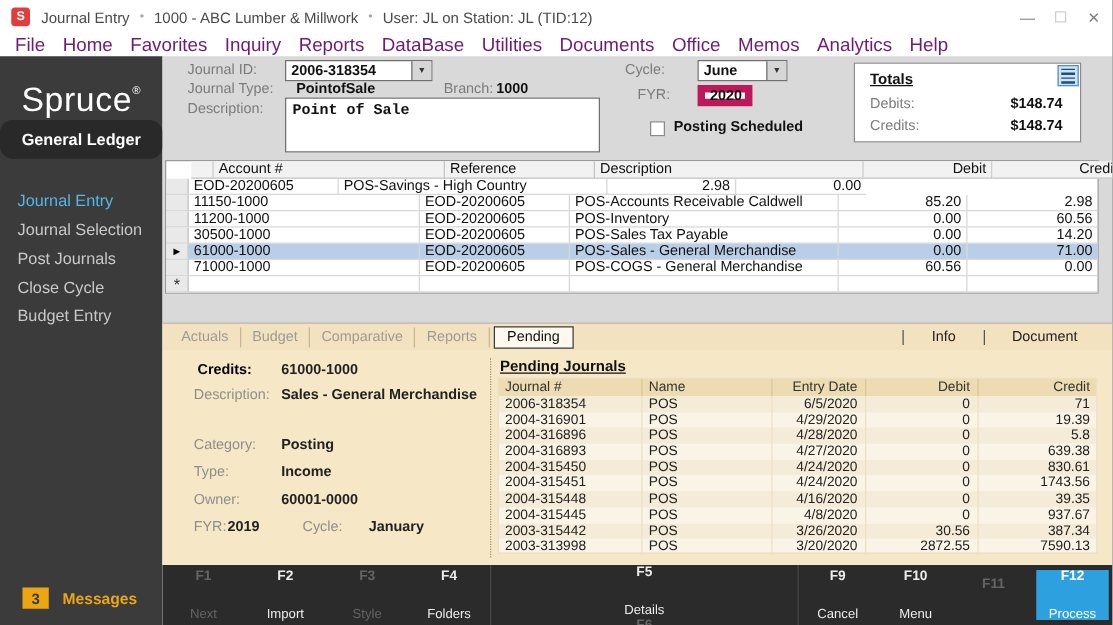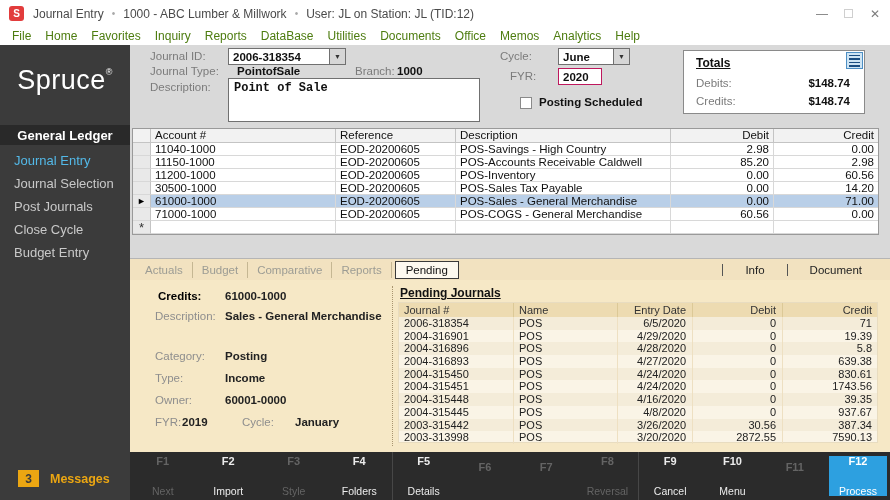--- a/index.html
+++ b/index.html
@@ -12,54 +12,54 @@
   
   .titlebar { position:absolute; top:0; left:0; width:890px; height:27px; background:#fff; display:flex; align-items:center; padding-left:9px; }
   .applogo { width:15px; height:15px; background:#e23c3c; border-radius:3px; color:#fff; font-weight:bold; font-size:10px; display:flex; align-items:center; justify-content:center; flex:none; }
   .titletext { margin-left:9px; font-size:12px; color:#4a4a4a; display:flex; gap:8px; align-items:center; white-space:nowrap; }
   .bullet { color:#a8a8a8; font-size:10px; }
   .winbtns { position:absolute; right:8px; top:0; height:27px; display:flex; align-items:center; gap:15px; }
   .wbtn { color:#7d7d7d; font-size:12px; width:14px; text-align:center; line-height:14px; }
   .maxbox { width:9px; height:9px; border:1px solid #cfcfcf; }
   
   .menubar { position:absolute; top:27px; left:0; width:890px; height:18px; background:#fff; display:flex; align-items:center; padding-left:5px; }
-  .menuitem { padding:0 7px; font-size:12px; color:#4d7c0f;text-align:right; }
+  .menuitem { padding:0 7px; font-size:15px; color:#701a75;text-align:right; }
   
   .sidebar { position:absolute; left:0; top:45px; width:130px; height:455px; background:#3b3b3b; }
   .logo { position:absolute; top:20px; width:100%; text-align:center; color:#fff; font-size:27px; font-weight:400; letter-spacing:.5px; }
   .logo sup { font-size:9px; vertical-align:14px; }
-  .sidesection { position:absolute; top:80px; width:100%; height:20px; background:#292929; color:#fff; font-weight:bold; font-size:13px; display:flex; align-items:center; justify-content:center; }
+  .sidesection { position:absolute; top:51px; width:100%; height:31px; background:#292929; color:#fff; font-weight:bold; font-size:13px; display:flex; align-items:center; justify-content:center;border-radius:10px; }
   .nav { position:absolute; top:104px; width:100%; }
   .navitem { height:23px; line-height:23px; padding-left:14px; font-size:13px; color:#c9c9c9; cursor:default; }
   .navitem.active { color:#53b9e8; }
   .messages { position:absolute; bottom:13px; left:18px; display:flex; align-items:center; gap:11px; }
   .msgbadge { min-width:21px; height:17px; background:#eba612; color:#3a3a3a; font-weight:bold; font-size:12px; display:flex; align-items:center; justify-content:center; padding:0 3px; }
   .msglabel { color:#eba612; font-size:12.5px; font-weight:600; }
   
   .main { position:absolute; left:130px; top:45px; width:760px; height:455px; background:#d9d9d9; }
   .flabel { position:absolute; font-size:11.5px; color:#7b7b7b; white-space:nowrap; }
   .fvalue { position:absolute; font-size:11.5px; color:#111; font-weight:700; white-space:nowrap; }
   .combo { position:absolute; background:#fff; border:1px solid #707070; display:flex; align-items:stretch; }
   .combo .cval { flex:1; padding-left:4px; font-size:11.5px; font-weight:700; color:#111; display:flex; align-items:center; overflow:hidden; }
   .combo .cbtn { width:16px; background:#d6d6d6; border-left:1px solid #707070; display:flex; align-items:center; justify-content:center; font-size:7px; color:#333; }
-  .textinput { position:absolute; background:#fff; border:1px solid #be185d; font-size:11.5px; font-weight:700; color:#111; padding-left:4px; display:flex; align-items:center; }
+  .textinput { position:absolute; background:#fff; border:6px solid #be185d; font-size:11.5px; font-weight:700; color:#111; padding-left:4px; display:flex; align-items:center; }
   .descbox { position:absolute; left:98px; top:33px; width:252px; height:44px; border:1px solid #707070; background:#fff; font-family:"Liberation Mono", monospace; font-size:12px; font-weight:bold; padding:2px 5px; color:#111; }
   .checkbox { position:absolute; left:390px; top:52px; width:12px; height:12px; border:1px solid #8a8a8a; background:#fff; }
   .cblabel { position:absolute; left:409px; top:51px; font-size:11.5px; font-weight:700; color:#111; }
   
   .totals { position:absolute; left:553px; top:5px; width:182px; height:64px; background:#fff; border:1px solid #8a8a8a; }
   .ttitle { position:absolute; left:12px; top:5px; font-size:12px; font-weight:bold; text-decoration:underline; color:#111; }
   .tlabel { position:absolute; left:12px; font-size:11.5px; color:#7b7b7b; }
   .tvalue { position:absolute; right:14px; font-size:11.5px; color:#111; font-weight:700; }
   .hamburger { position:absolute; right:1px; top:1px; width:17px; height:17px; border:1px solid #4e8fc4; background:#cfe5f4; display:flex; flex-direction:column; justify-content:center; gap:2px; padding:0 2px; }
   .hamburger i { height:1.5px; background:#1c4e82; display:block; }
   
   .gridtable { position:absolute; left:2px; top:83px; width:747px; border:1px solid #9a9a9a; background:#fff; }
   .gt-row { display:flex; height:13px; }
-  .gt-row.header { height:14px; }
+  .gt-row.header { height:14px;margin-left:20px; }
   .gt-cell { border-right:1px solid #d8d8d8; border-bottom:1px solid #d8d8d8; font-size:11.5px; color:#111; line-height:12px; padding:0 4px; white-space:nowrap; overflow:hidden; flex:none; }
   .gt-row.header .gt-cell { background:#f2f2f2; border-right-color:#c4c4c4; border-bottom-color:#c4c4c4; line-height:13px; }
   .gt-cell.sel { background:#e9e9e9; border-right-color:#c4c4c4; padding:0; text-align:center; font-size:9px; line-height:12px; color:#000; }
   .gt-row.selected .gt-cell:not(.sel) { background:#b9cfe8; }
   .c0{width:18px;} .c1{width:185px;} .c2{width:120px;} .c3{width:215px;} .c4{width:103px;text-align:right;} .c5{width:104px;text-align:right;border-right:none;}
   .gt-cell.star { font-size:13px; line-height:13px; color:#333; }
   
   .tabstrip { position:absolute; left:0; top:213px; width:760px; height:22px; background:#f2e2c0; border-top:1px solid #b5b5b5; display:flex; align-items:center; padding-left:6px; }
   .tab { font-size:11.5px; color:#9c9c94; padding:2px 9px; border-right:1px solid #c5b793; cursor:default; }
   .tab:last-of-type { border-right:none; }
@@ -78,21 +78,21 @@
   .ptable { position:absolute; left:0; top:22px; width:480px; height:141px; background:#faf4e6; border:1px solid #e8dcc0; }
   .pt-row { display:flex; height:12.7px; }
   .pt-row.header { height:14px; background:#eddbb1; }
   .pt-cell { flex:none; font-size:11px; color:#222; line-height:12.7px; white-space:nowrap; overflow:hidden; border-right:1px solid #eee0c2; }
   .pt-row.header .pt-cell { color:#333; line-height:14px; border-right-color:#dcc997; }
   .pt-row:not(.header):nth-child(even) { background:#f4ecd9; }
   .p0{width:115px;padding-left:5px;} .p1{width:104px;padding-left:5px;} .p2{width:75px;text-align:right;padding-right:6px;} .p3{width:90px;text-align:right;padding-right:6px;} .p4{width:94px;text-align:right;padding-right:5px;border-right:none;}
   
   .fnbar { position:absolute; left:0; top:407px; width:760px; height:48px; background:#2b2b2b; display:flex; }
   .fngroup { display:flex; height:100%; align-items:center; }
-  .fngroup.g1 { width:262px; } .fngroup.g2 { width:246px; border-left:1px solid #474747; } .fngroup.g3 { width:252px; border-left:1px solid #474747; }
+  .fngroup.g1 { width:262px; } .fngroup.g2 { width:246px; border-left:1px solid #474747;flex-direction:column; } .fngroup.g3 { width:252px; border-left:1px solid #474747; }
   .fnkey { flex:1; display:flex; flex-direction:column; align-items:center; justify-content:center; gap:18px; }
   .fnkey .k { font-size:11px; font-weight:700; }
   .fnkey .l { font-size:10.5px; }
   .fnkey.enabled { color:#ececec; }
   .fnkey.disabled { color:#646464; }
   .fnkey.primary { flex:none; width:58px; height:40px; background:#2da0e0; color:#fff; margin:0 3px; }
 </style>
 </head>
 <body>
 
@@ -189,21 +189,20 @@
         <div class="gt-row header">
           <div class="gt-cell sel c0"></div>
           <div class="gt-cell c1">Account #</div>
           <div class="gt-cell c2">Reference</div>
           <div class="gt-cell c3">Description</div>
           <div class="gt-cell c4">Debit</div>
           <div class="gt-cell c5">Credit</div>
         </div>
         <div class="gt-row">
           <div class="gt-cell sel c0"></div>
-          <div class="gt-cell c1">11040-1000</div>
           <div class="gt-cell c2">EOD-20200605</div>
           <div class="gt-cell c3">POS-Savings - High Country</div>
           <div class="gt-cell c4">2.98</div>
           <div class="gt-cell c5">0.00</div>
         </div>
         <div class="gt-row">
           <div class="gt-cell sel c0"></div>
           <div class="gt-cell c1">11150-1000</div>
           <div class="gt-cell c2">EOD-20200605</div>
           <div class="gt-cell c3">POS-Accounts Receivable Caldwell</div>

